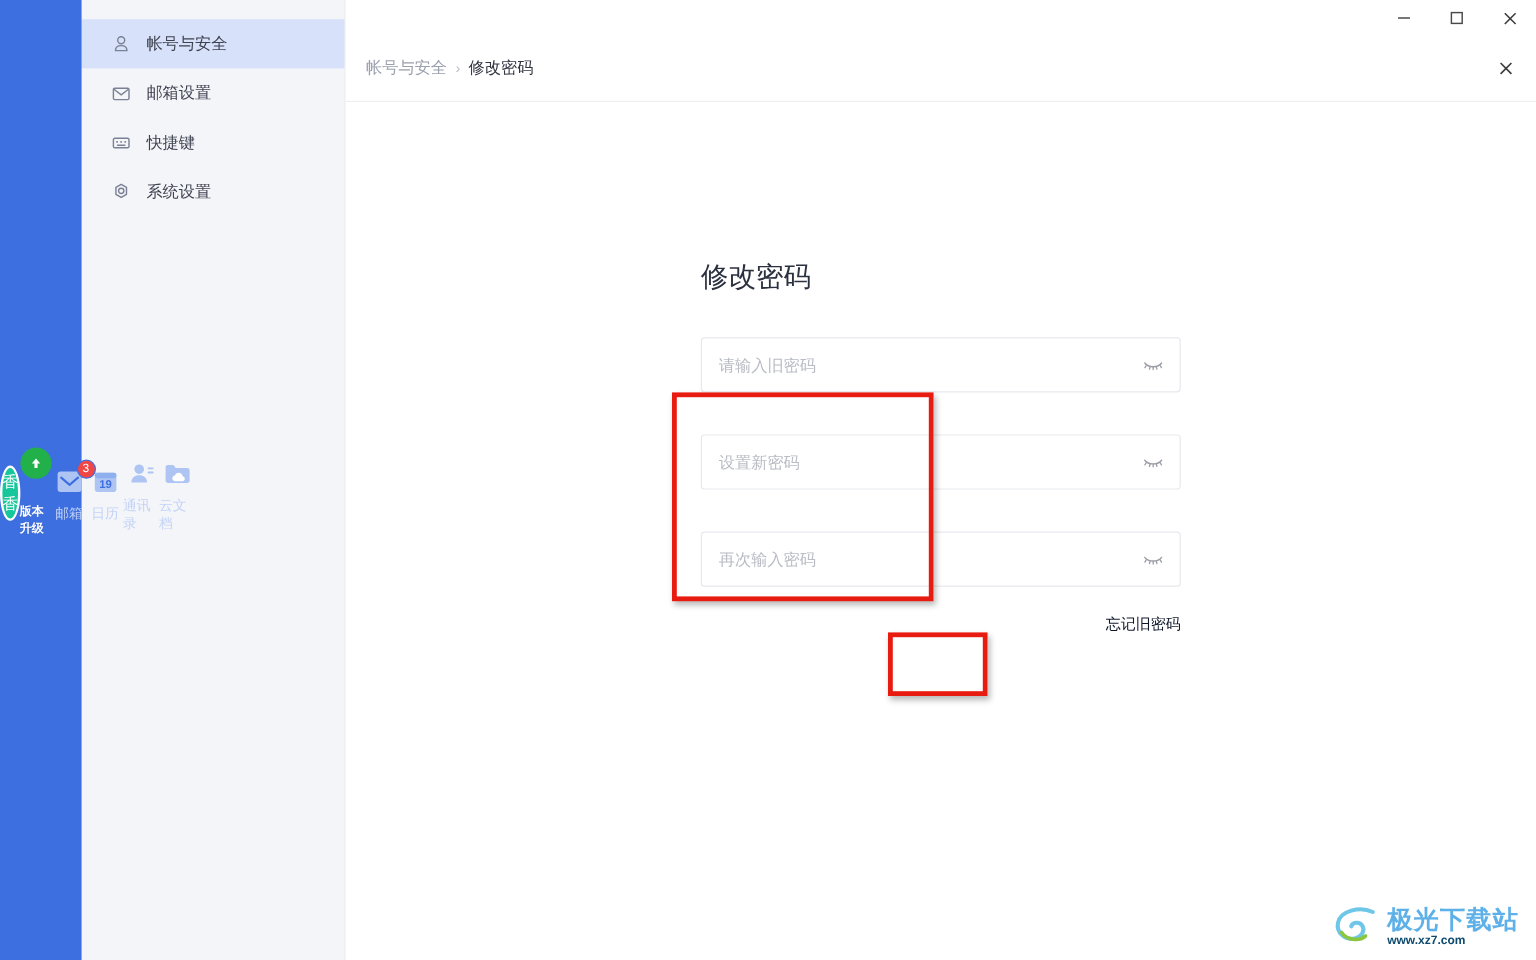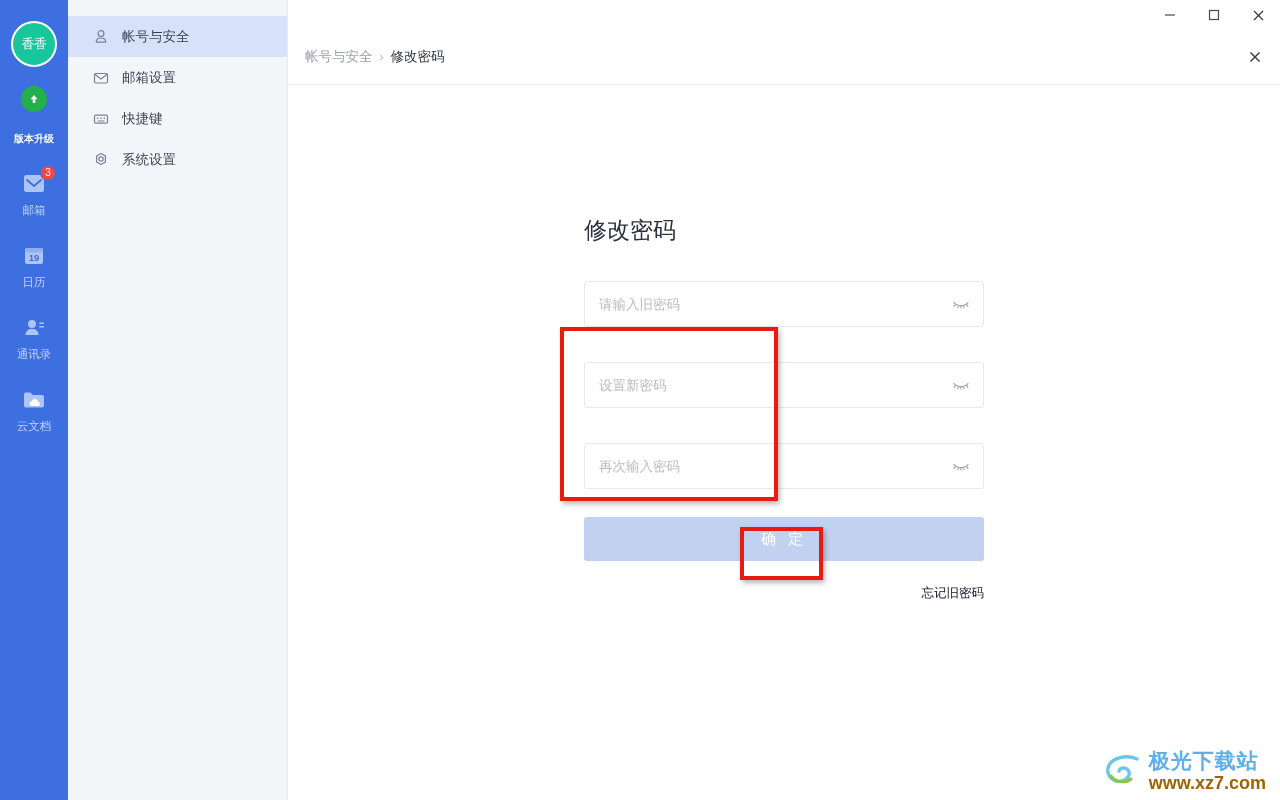--- a/index.html
+++ b/index.html
@@ -6,21 +6,21 @@
   html, body {
     width: 1280px; height: 800px;
     font-family: "Liberation Sans", "DejaVu Sans", sans-serif;
     overflow: hidden; background: #ffffff;
   }
   .app { position: relative; width: 1280px; height: 800px; display: flex; }
 
   
   .rail {
     width: 68px; height: 800px; background: #3d6fe0;
-    display: flex; flex-direction: column; align-items: center;
+    display: flex; flex-direction: row; align-items: center;
     flex: 0 0 68px; position: relative;
   }
   .avatar {
     width: 46px; height: 46px; border-radius: 50%;
     background: #17c69b; border: 2px solid #ffffff;
     margin-top: 21px;
     display: flex; align-items: center; justify-content: center;
     color: #ffffff; font-size: 13px; letter-spacing: -0.5px;
   }
   .rail-item {
@@ -132,21 +132,21 @@
   
   .watermark {
     position: absolute; right: 14px; bottom: 8px;
     display: flex; align-items: center; pointer-events: none;
   }
   .wm-swirl { margin-right: 5px; }
   .wm-text { display: flex; flex-direction: column; line-height: 1; }
   .wm-cn {
     font-size: 21px; color: #5db0e8; font-weight: bold; letter-spacing: 1px;
   }
-  .wm-url { font-size: 18px; color: #a16207; font-weight: bold; margin-top: 3px; }
+  .wm-url { font-size: 10px; color: #0c4a6e; font-weight: bold; margin-top: 3px; }
 </style>
 </head>
 <body>
 
 <div class="app">
 
   <div class="rail">
 
     <div class="avatar">
       <span>香香</span>
@@ -323,21 +323,20 @@
             <path d="M2 4.5 C5 8.6 13 8.6 16 4.5" fill="none" stroke="#9b9ea6" stroke-width="1.2" stroke-linecap="round"></path>
             <line x1="3.2" y1="6.6" x2="2.1" y2="8.4" stroke="#9b9ea6" stroke-width="1.1" stroke-linecap="round"></line>
             <line x1="6.4" y1="7.7" x2="5.9" y2="9.6" stroke="#9b9ea6" stroke-width="1.1" stroke-linecap="round"></line>
             <line x1="9" y1="8" x2="9" y2="10" stroke="#9b9ea6" stroke-width="1.1" stroke-linecap="round"></line>
             <line x1="11.6" y1="7.7" x2="12.1" y2="9.6" stroke="#9b9ea6" stroke-width="1.1" stroke-linecap="round"></line>
             <line x1="14.8" y1="6.6" x2="15.9" y2="8.4" stroke="#9b9ea6" stroke-width="1.1" stroke-linecap="round"></line>
           </svg>
         </span>
       </div>
 
-      <button class="submit-btn">确 定</button>
 
       <div class="forgot-row">
         <span class="forgot-link">忘记旧密码</span>
       </div>
     </div>
 
     <div class="watermark">
       <span class="wm-swirl">
         <svg width="40" height="34" viewBox="0 0 40 34">
           <path d="M33 7 C22 2 6 6 4 16 C2.4 24 10 31 18 29 C24 27.5 27 22 24 18 C21.6 14.8 16 15.5 15 19" fill="none" stroke="#6ec6e8" stroke-width="3.4" stroke-linecap="round"></path>

